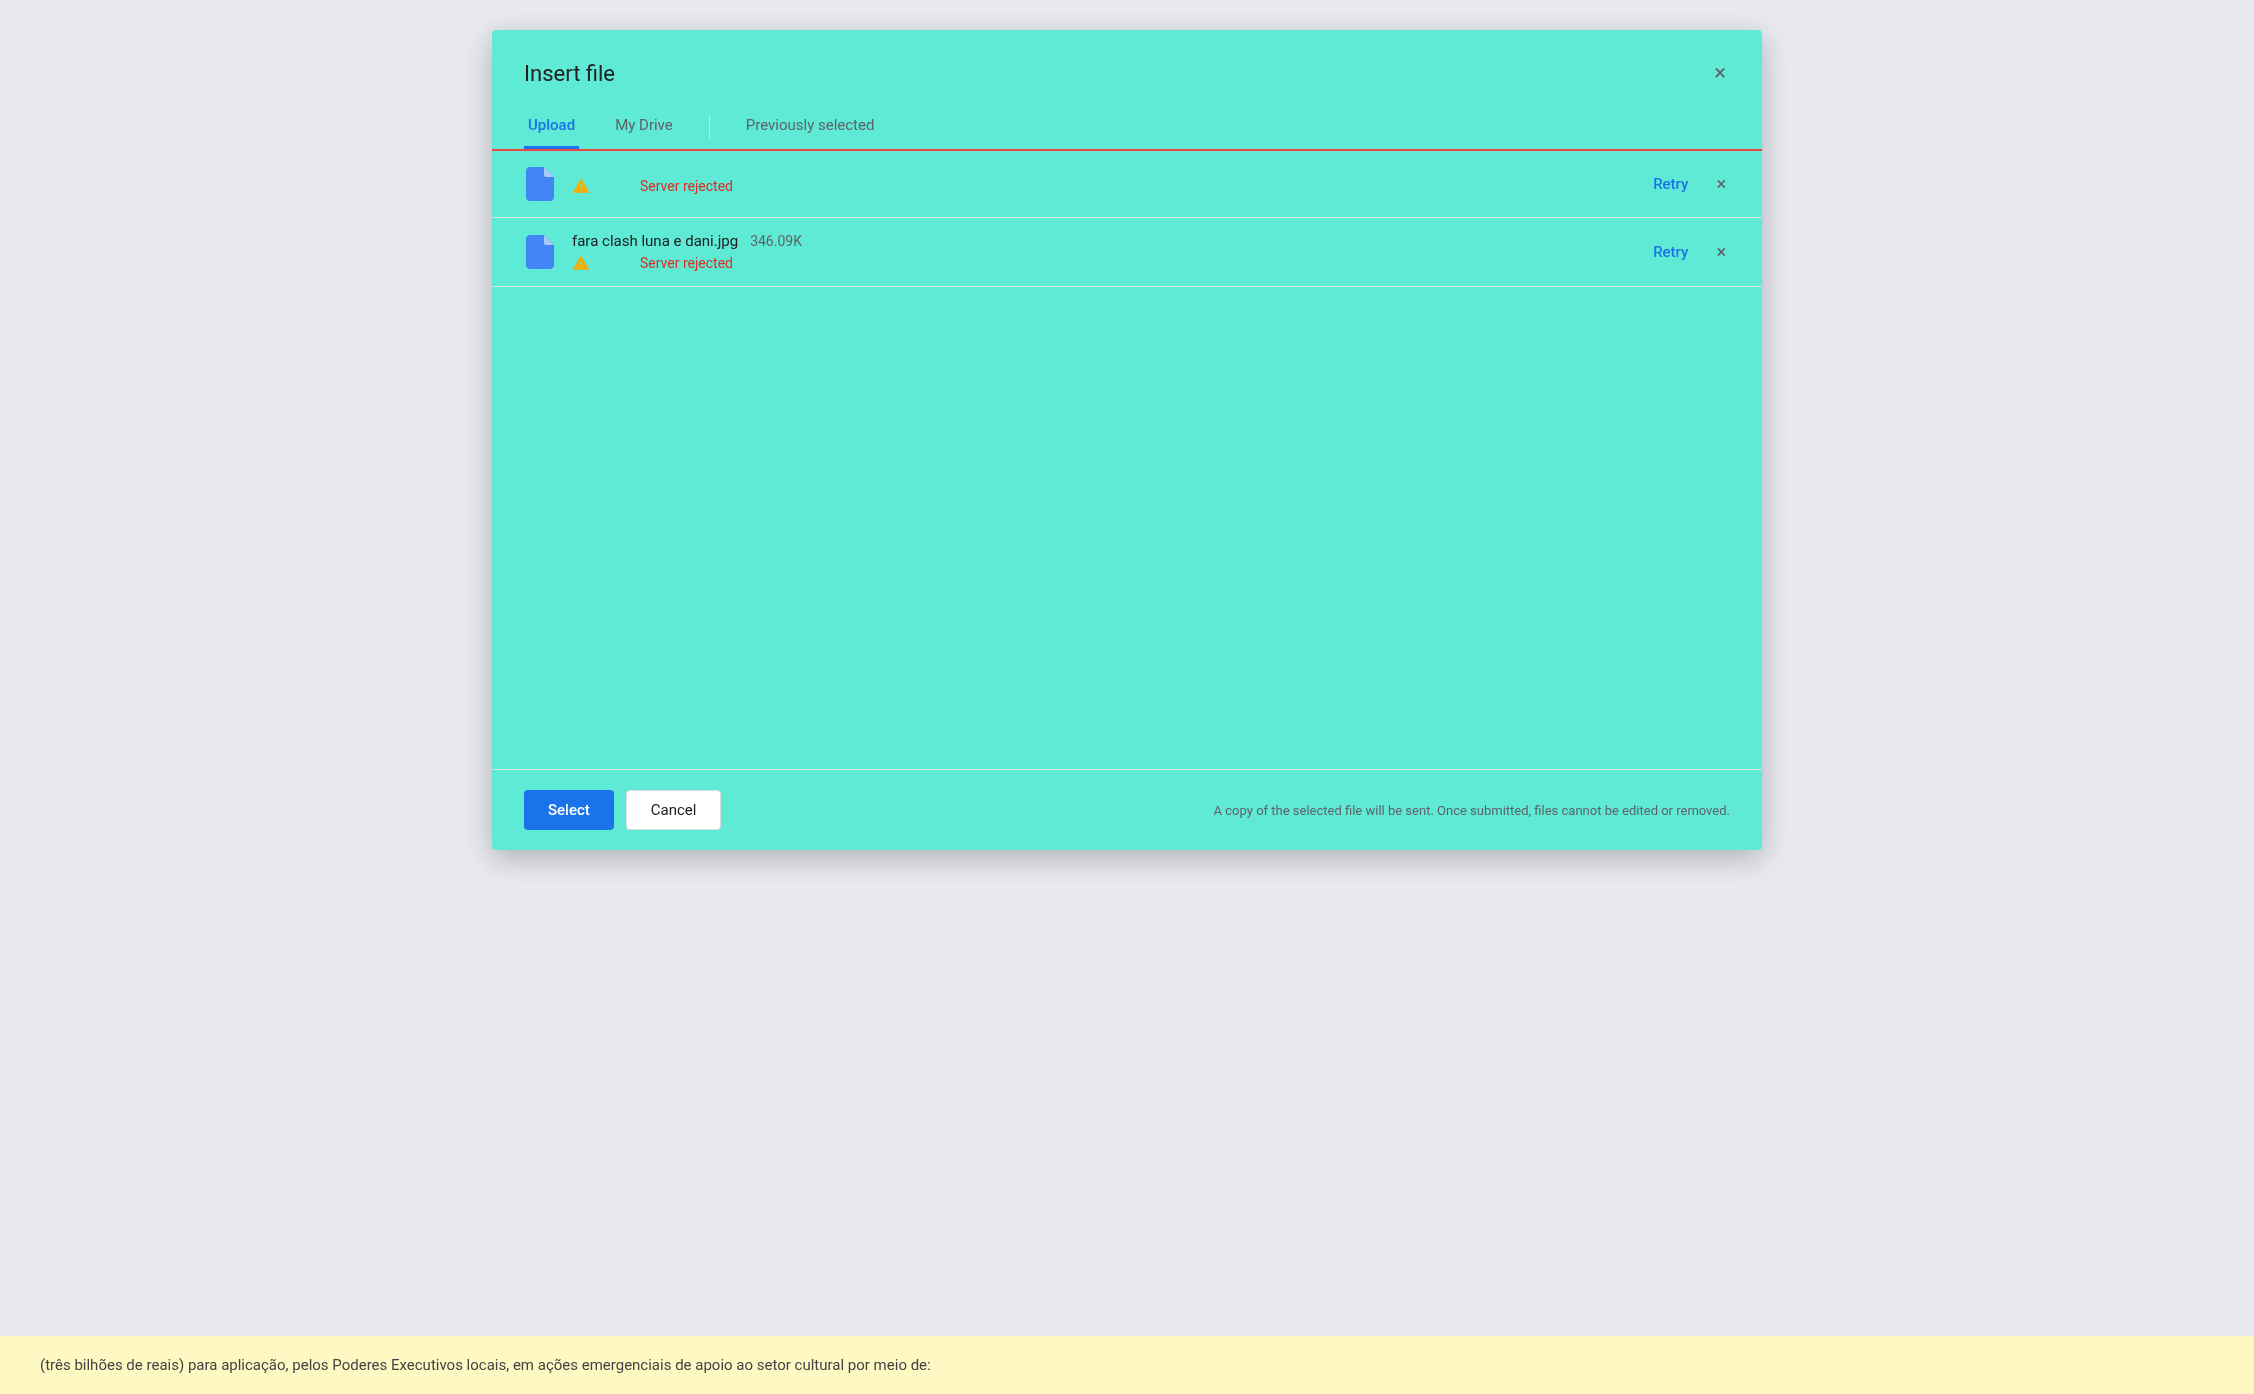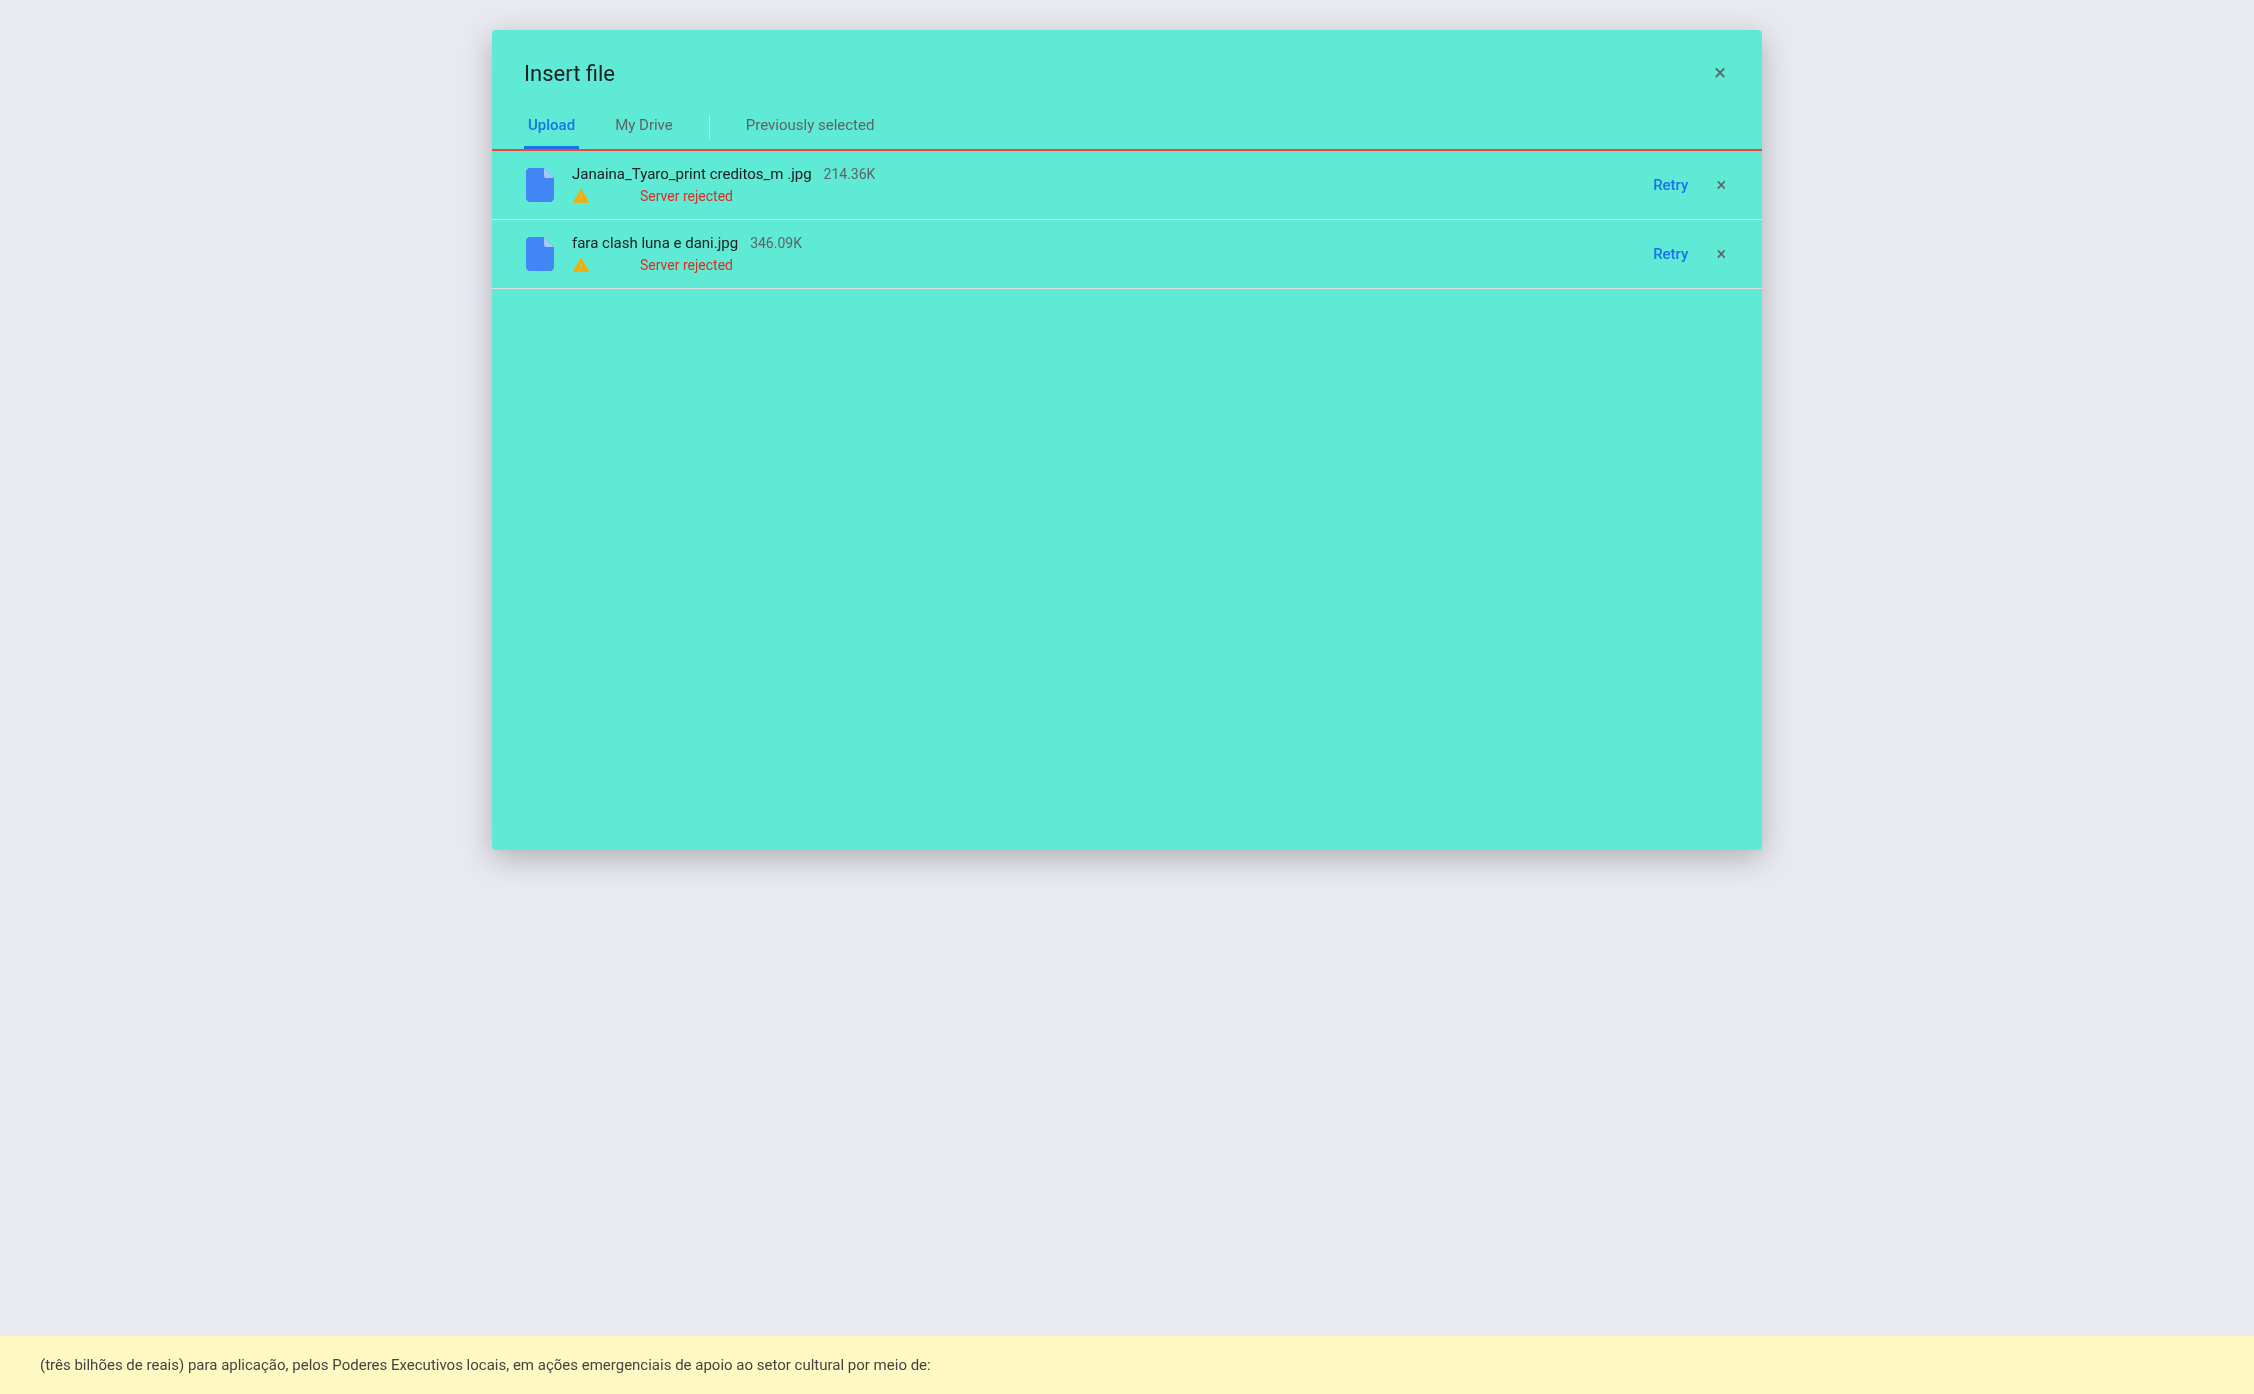--- a/index.html
+++ b/index.html
@@ -298,24 +298,20 @@
     <div class="file-list">
 
       <div class="file-item">
         <div class="file-icon">
           <svg viewBox="0 0 28 34" fill="none" xmlns="http://www.w3.org/2000/svg">
             <path d="M4 0H18L28 10V30C28 32.2 26.2 34 24 34H4C1.8 34 0 32.2 0 30V4C0 1.8 1.8 0 4 0Z" fill="#4285F4"></path>
             <path d="M18 0L28 10H20C18.9 10 18 9.1 18 8V0Z" fill="#A8C7FA"></path>
           </svg>
         </div>
         <div class="file-info">
-          <div class="file-name-row">
-            <span class="file-name">Janaina_Tyaro_print creditos_m .jpg</span>
-            <span class="file-size">214.36K</span>
-          </div>
           <div class="file-status-row">
             <span class="warning-icon">
               <svg width="18" height="18" viewBox="0 0 24 24" fill="none">
                 <path d="M1 21h22L12 2 1 21zm12-3h-2v-2h2v2zm0-4h-2v-4h2v4z" fill="#F9AB00"></path>
               </svg>
             </span>
             <span class="status-text">Server rejected</span>
           </div>
         </div>
         <div class="file-actions">
@@ -348,18 +344,25 @@
         <div class="file-actions">
           <button class="retry-btn">Retry</button>
           <button class="remove-btn">×</button>
         </div>
       </div>
 
     </div>
 
     <div class="dialog-spacer"></div>
 
+    <div class="dialog-footer">
+      <div class="footer-actions">
+        <button class="select-btn">Select</button>
+        <button class="cancel-btn">Cancel</button>
+      </div>
+      <p class="footer-note">A copy of the selected file will be sent. Once submitted, files cannot be edited or removed.</p>
+    </div>
   </div>
 </div>
 
 <div class="bottom-text-area">
   <p>(três bilhões de reais) para aplicação, pelos Poderes Executivos locais, em ações emergenciais de apoio ao setor cultural por meio de:</p>
 </div>
 
 </body></html>

